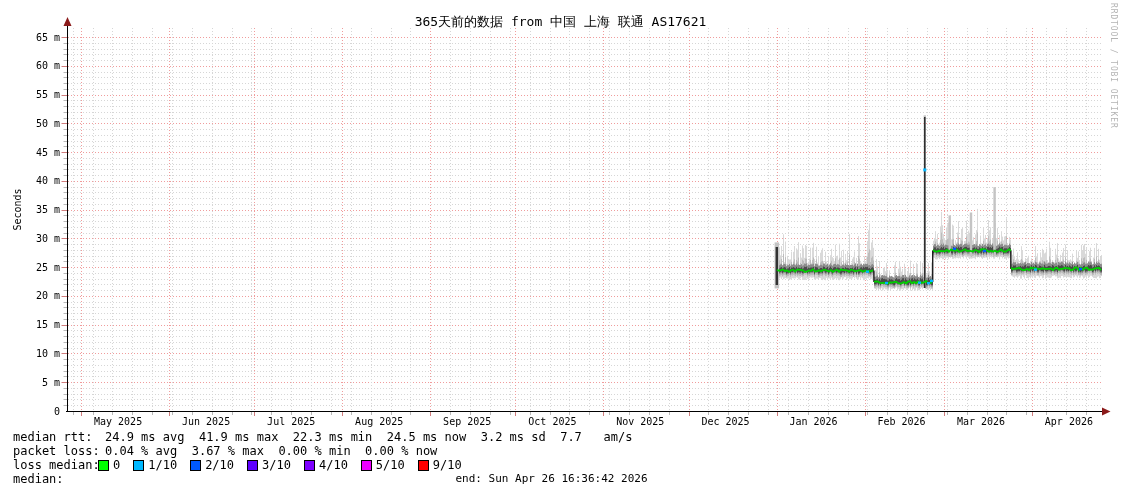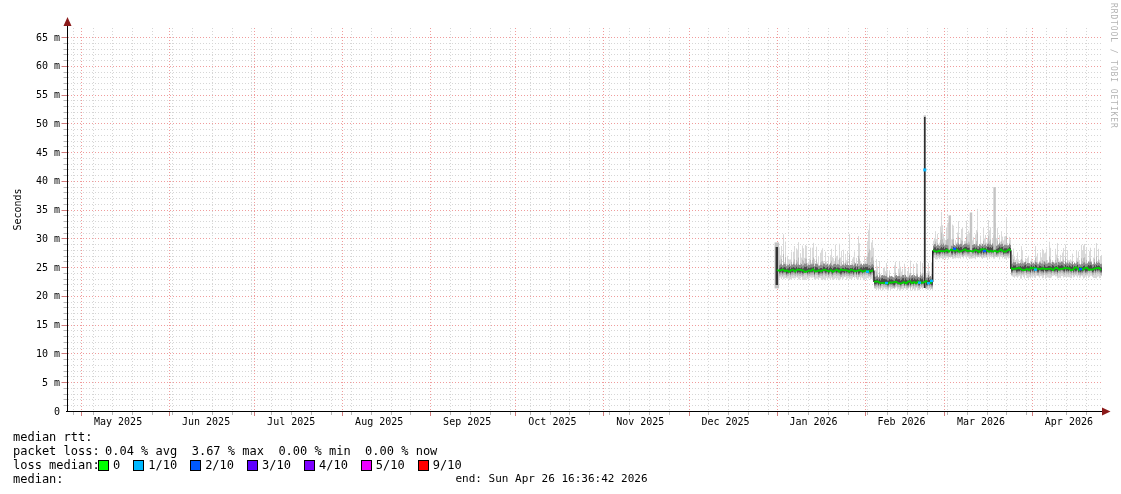--- a/index.html
+++ b/index.html
@@ -18,20 +18,21 @@
   .loss-val{position:relative;left:-7px;display:inline-flex;align-items:center;}
   .loss-item{display:inline-flex;align-items:center;margin-right:13px;}
   .loss-box{width:9px;height:9px;border:1px solid #000;margin-right:4px;flex:none;}
   .endtime{position:absolute;top:472px;left:0;width:1103px;text-align:center;
            font-size:11px;line-height:14px;white-space:pre;}
 </style>
 </head>
 <body>
 
 <div class="canvas">
+  <div class="title">365天前的数据 from 中国 上海 联通 AS17621</div>
   <div class="ylabel">Seconds</div>
   <div class="watermark">RRDTOOL / TOBI OETIKER</div>
 
   <svg id="plot" width="1121" height="430" xmlns="http://www.w3.org/2000/svg">
       <line x1="68" y1="405.5" x2="1103" y2="405.5" stroke="#d6d6d6" stroke-dasharray="1,2"></line>
       <line x1="63.5" y1="405.5" x2="67" y2="405.5" stroke="#b9b9b9"></line>
       <line x1="68" y1="399.5" x2="1103" y2="399.5" stroke="#d6d6d6" stroke-dasharray="1,2"></line>
       <line x1="63.5" y1="399.5" x2="67" y2="399.5" stroke="#b9b9b9"></line>
       <line x1="68" y1="394.5" x2="1103" y2="394.5" stroke="#d6d6d6" stroke-dasharray="1,2"></line>
       <line x1="63.5" y1="394.5" x2="67" y2="394.5" stroke="#b9b9b9"></line>
@@ -1639,20 +1640,21 @@
       <rect x="923.3" y="168.4" width="3" height="3.0" fill="#00b8ff"></rect>
       <line x1="67.5" y1="24" x2="67.5" y2="411.5" stroke="#000000"></line>
       <line x1="66" y1="411.5" x2="1104" y2="411.5" stroke="#000000"></line>
       <polygon points="67.5,17 63.5,26 71.5,26" fill="#8b1a1a"></polygon>
       <polygon points="1110.5,411.5 1102,407.5 1102,415.5" fill="#8b1a1a"></polygon>
     </svg>
 
   <div class="legend">
     <div class="row">
       <span class="lbl">median rtt:</span>
+      <span class="val">24.9 ms avg  41.9 ms max  22.3 ms min  24.5 ms now  3.2 ms sd  7.7   am/s</span>
     </div>
     <div class="row">
       <span class="lbl">packet loss:</span>
       <span class="val">0.04 % avg  3.67 % max  0.00 % min  0.00 % now</span>
     </div>
     <div class="row">
       <span class="lbl">loss median:</span>
       <span class="loss-val" id="loss-swatches">
           <span class="loss-item">
             <span class="loss-box" style="background: rgb(0, 255, 0);"></span>

